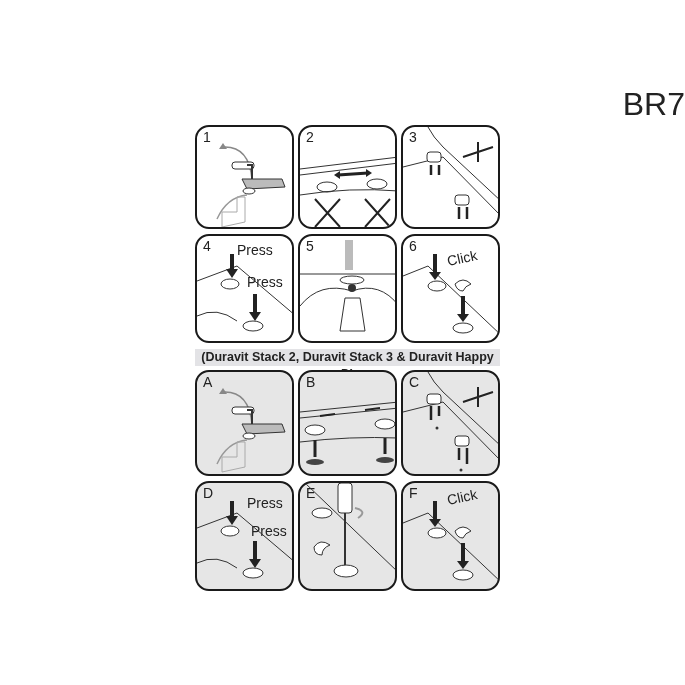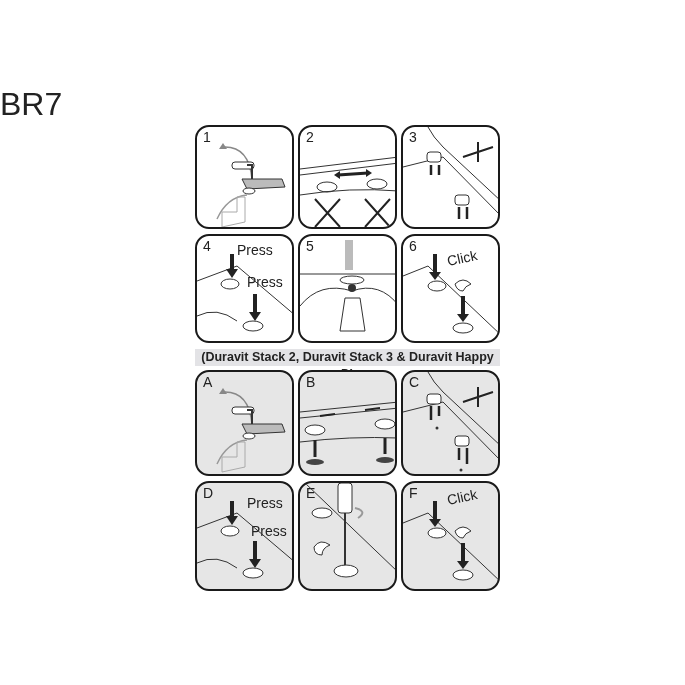--- a/index.html
+++ b/index.html
@@ -1,17 +1,17 @@
 <!DOCTYPE html>
 <html><head>
 <meta charset="utf-8">
 <style>
   html,body{margin:0;padding:0;background:#fff;}
   body{width:685px;height:685px;position:relative;overflow:hidden;font-family:"Liberation Sans",sans-serif;}
-  .title{position:absolute;left:0;width:685px;top:86px;text-align:left;font-size:32px;color:#222;letter-spacing:0px;}
+  .title{position:absolute;left:0;width:685px;top:86px;text-align:right;font-size:32px;color:#222;letter-spacing:0px;}
   .panel{position:absolute;border:2.5px solid #1a1a1a;border-radius:14px;background:#fff;overflow:hidden;box-sizing:border-box;}
   .panel.gray{background:#e6e6e6;}
   .label{position:absolute;left:6px;top:2px;font-size:14px;color:#222;}
   .word{position:absolute;font-size:14px;color:#222;}
   .subtitle{position:absolute;left:195px;top:349px;width:305px;height:17px;background:#e3e3e6;font-size:12.5px;color:#222;text-align:center;line-height:17px;font-weight:bold;}
   svg{position:absolute;left:0;top:0;}
 </style>
 </head>
 <body>
 

